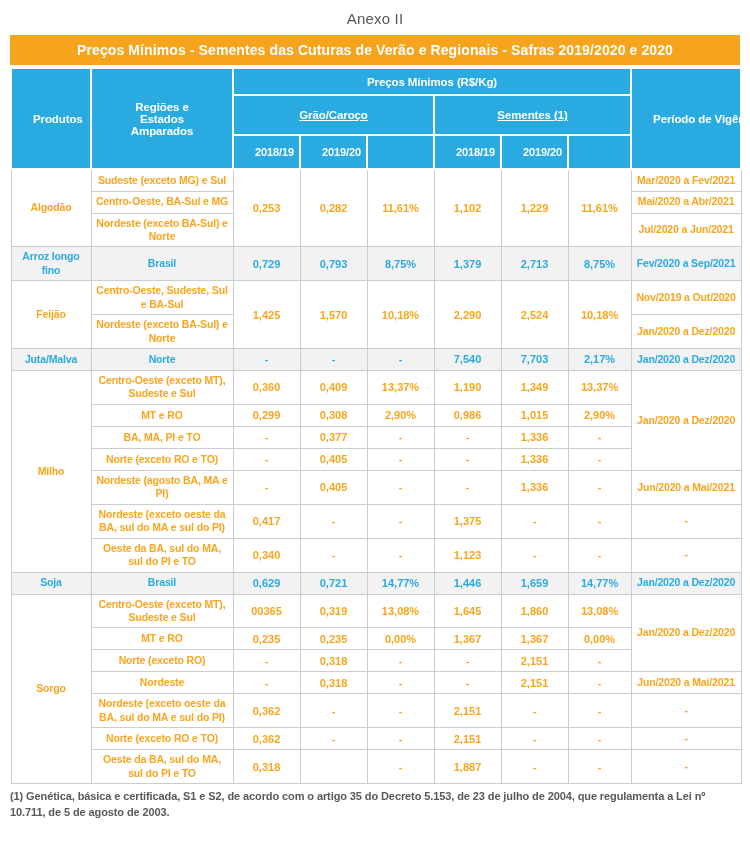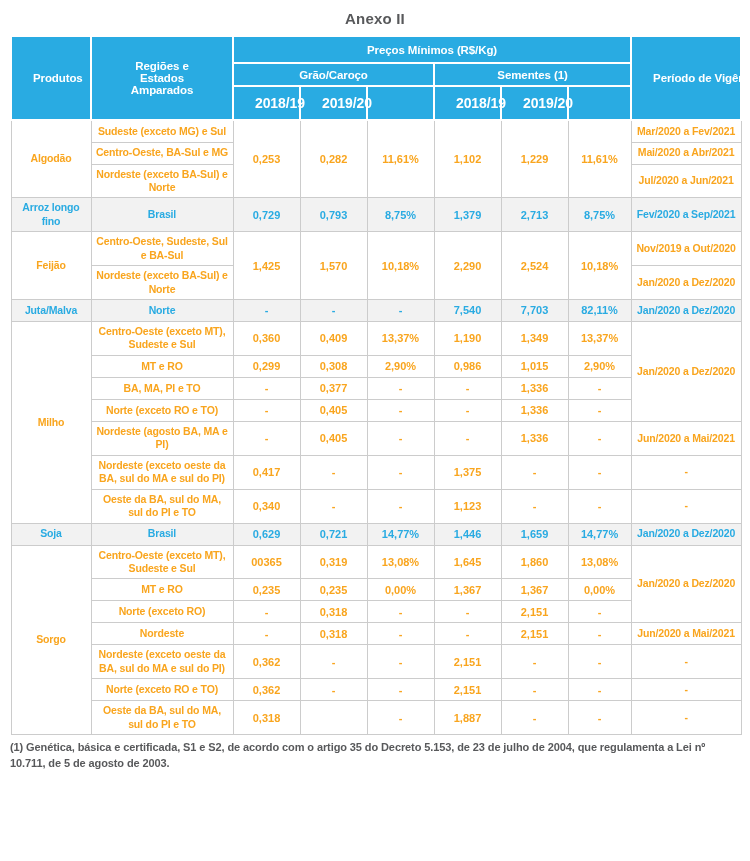--- a/index.html
+++ b/index.html
@@ -16,21 +16,21 @@
     --blue: #29ABE2;
     --shade: #F2F2F2;
     --border: #CCCCCC;
     --gray-text: #58595B;
   }
   .page { padding: 8px 10px 0 10px; }
 
   .doc-title {
     text-align: center;
     color: var(--gray-text);
-    font-weight: bold;
+    font-weight: normal;
     font-size: 15px;
     letter-spacing: 0.2px;
     margin: 2px 0 8px 0;
   }
   .banner {
     background: var(--banner);
     color: #ffffff;
     font-weight: bold;
     font-size: 14px;
     text-align: center;
@@ -50,22 +50,22 @@
     color: #ffffff;
     border: 2px solid #ffffff;
     font-weight: bold;
     font-size: 11.5px;
     padding: 2px 21px;
     text-align: center;
     vertical-align: middle;
     letter-spacing: -0.1px;
   }
   thead tr.hrow-1 th { height: 27px; }
-  thead tr.hrow-2 th { height: 23px; }
-  thead tr.hrow-3 th { height: 34px; font-size: 14px; }
+  thead tr.hrow-2 th { height: 40px; text-decoration: underline; }
+  thead tr.hrow-3 th { height: 34px; font-size: 11px; }
   thead th.nowrap { white-space: nowrap; text-align: right; }
 
   tbody td {
     border: 1px solid var(--border);
     background: #ffffff;
     text-align: center;
     vertical-align: middle;
     font-weight: bold;
     font-size: 10.5px;
     line-height: 1.28;
@@ -88,20 +88,23 @@
     padding: 5px 0 8px 0;
   }
 </style>
 </head>
 <body>
 
 <div class="page">
 
   <div class="doc-title">Anexo II</div>
 
+  <div class="banner">
+    <span>Preços Mínimos - Sementes das Cuturas de Verão e Regionais - Safras 2019/2020 e 2020</span>
+  </div>
 
   <table class="price-table">
     <colgroup>
       <col style="width:80px">
         <col style="width:142px">
       <col style="width:67px">
         <col style="width:67px">
         <col style="width:67px">
       <col style="width:67px">
         <col style="width:67px">
@@ -175,21 +178,21 @@
           <td class="period">Jan/2020 a Dez/2020</td>
         </tr>
         <tr class="blue shaded">
           <td class="product" rowspan="1">Juta/Malva</td>
           <td class="region">Norte</td>
           <td class="val">-</td>
           <td class="val">-</td>
           <td class="val">-</td>
           <td class="val">7,540</td>
           <td class="val">7,703</td>
-          <td class="val">82,11%</td>
+          <td class="val">2,17%</td>
           <td class="period">Jan/2020 a Dez/2020</td>
         </tr>
         <tr class="orange">
           <td class="product" rowspan="7">Milho</td>
           <td class="region">Centro-Oeste (exceto MT), Sudeste e Sul</td>
           <td class="val">0,360</td>
           <td class="val">0,409</td>
           <td class="val">13,37%</td>
           <td class="val">1,190</td>
           <td class="val">1,349</td>

